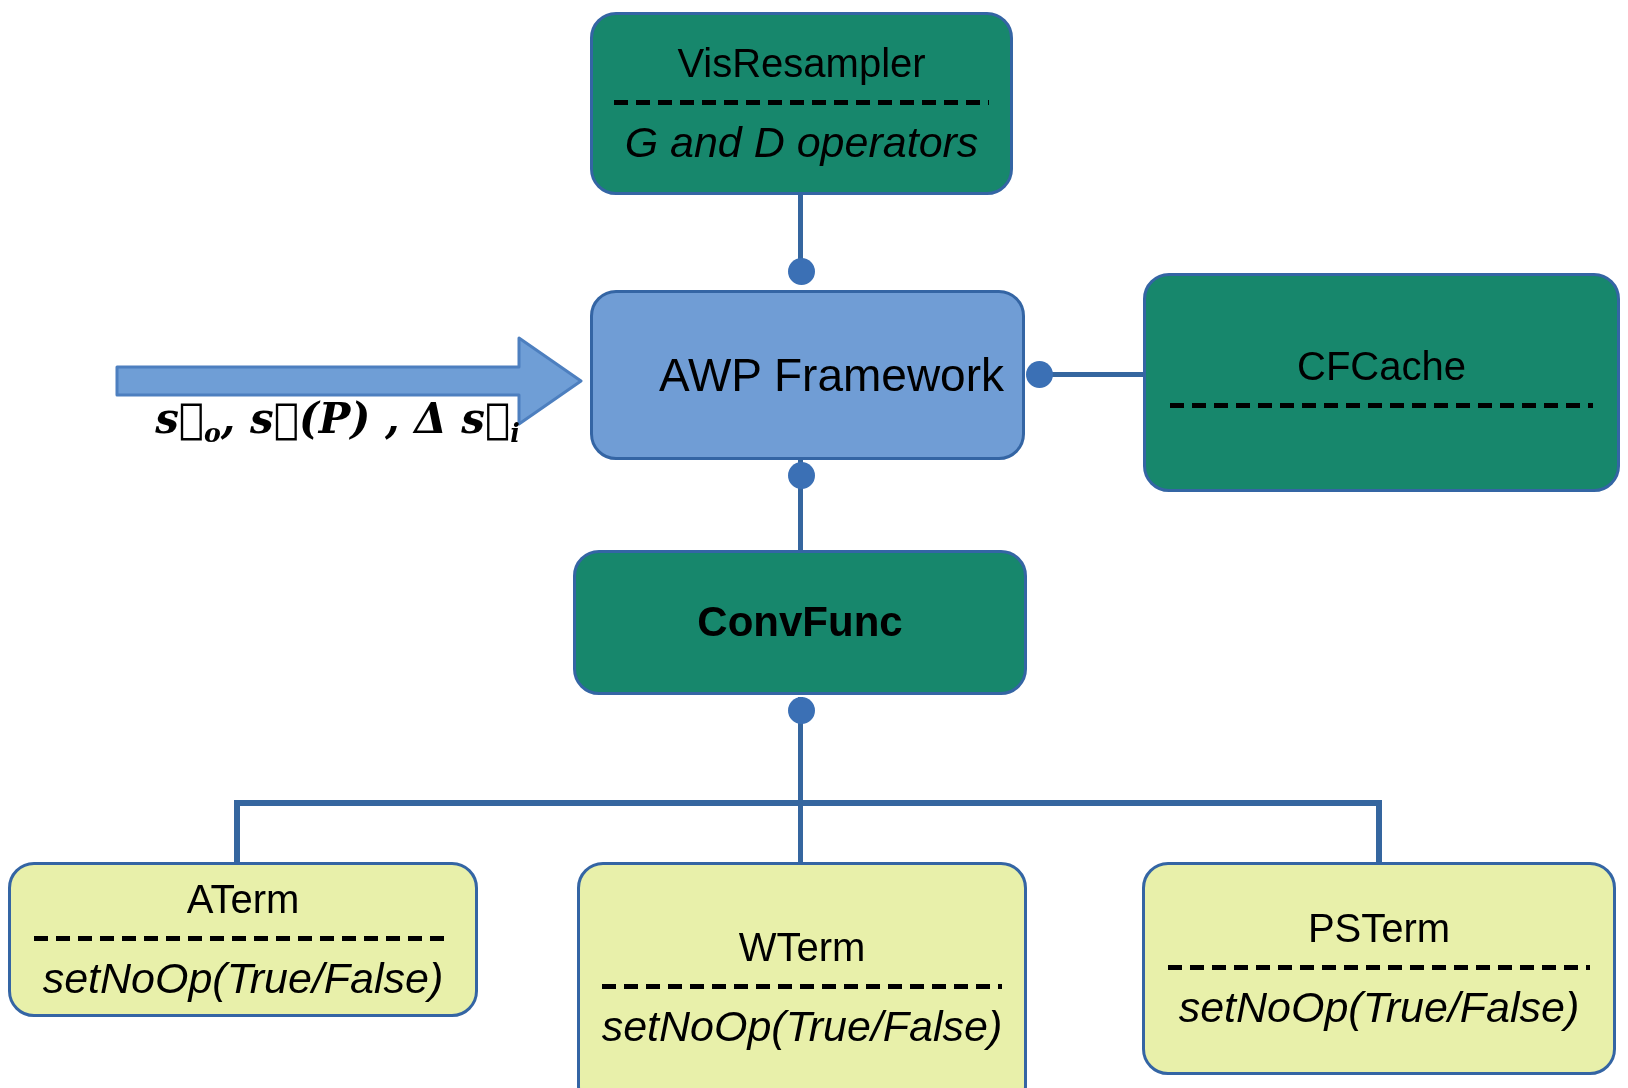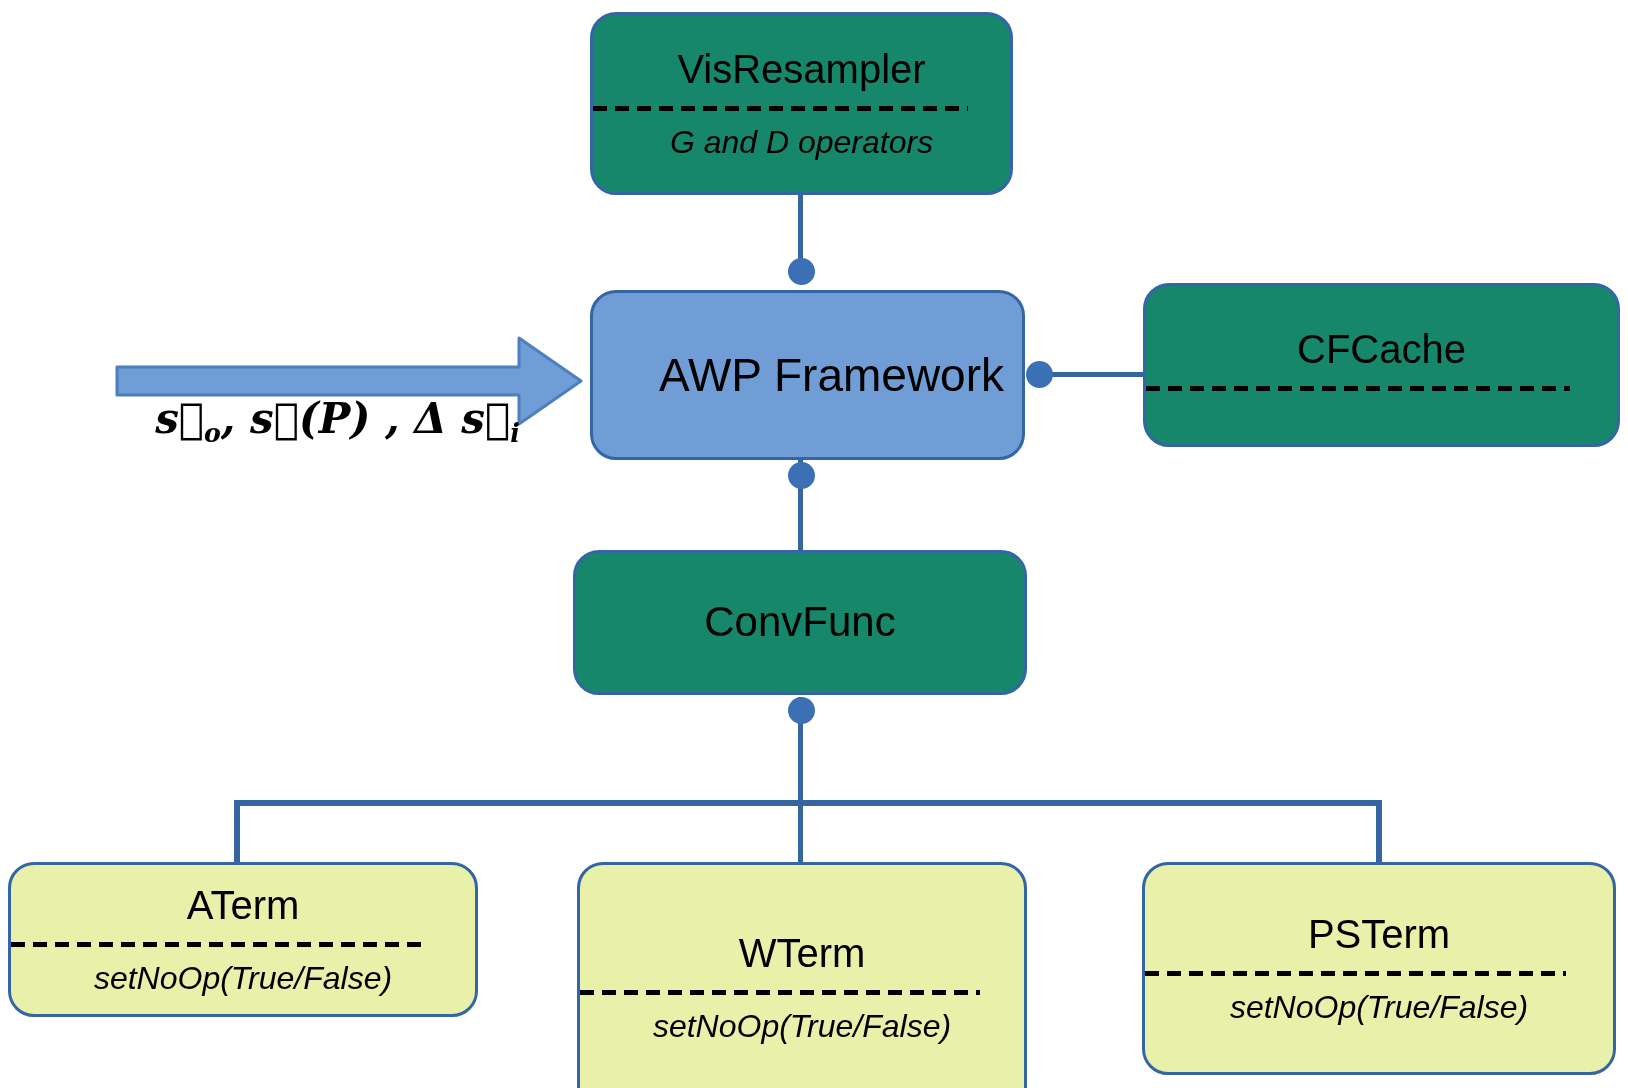--- a/index.html
+++ b/index.html
@@ -11,31 +11,31 @@
     color:var(--c-text,#000000);
     overflow:hidden;
   }
   
   .node{
     position:absolute;
     box-sizing:border-box;
     border:3px solid var(--c-border,#3465a4);
     border-radius:26px;
     display:flex;flex-direction:column;
-    justify-content:center;
+    align-items:center;justify-content:center;
     text-align:center;
     z-index:3;
   }
   .node.green{background:var(--c-green,#17876c);}
   .node.blue{background:var(--c-blue,#709dd5);padding-left:48px;}
   .node.yellow{background:var(--c-yellow,#e8f0aa);}
   .title{font-size:40px;line-height:1.15;}
   .title.big{font-size:46px;}
-  .title.mid{font-size:42px;}
-  .subtitle{font-style:italic;font-size:32px;line-height:1.1;}
+  .title.mid{font-size:42px;font-weight:bold;}
+  .subtitle{font-style:italic;font-size:43px;line-height:1.1;}
   .sep{
     width:90%;height:5px;margin:14px 0;
     background:repeating-linear-gradient(90deg,#000 0 14px,transparent 14px 22px);
   }
   
   .vline{position:absolute;width:5px;background:var(--c-line,#35669f);z-index:1;}
   .hline{position:absolute;height:5px;background:var(--c-line,#35669f);z-index:1;}
   .rail{height:6px;}
   .dot{
     position:absolute;width:27px;height:27px;border-radius:50%;
@@ -78,21 +78,21 @@
   <div class="node green" style="left:590px;top:12px;width:423px;height:183px">
     <div class="title">VisResampler</div>
     <div class="sep"></div>
     <div class="subtitle">G and D operators</div>
   </div>
 
   <div class="node blue" style="left:590px;top:290px;width:435px;height:170px">
     <div class="title big">AWP Framework</div>
   </div>
 
-  <div class="node green" style="left:1143px;top:283px;width:477px;height:164px">
+  <div class="node green" style="left:1143px;top:273px;width:477px;height:219px">
     <div class="title">CFCache</div>
     <div class="sep"></div>
   </div>
 
   <div class="node green" style="left:573px;top:550px;width:454px;height:145px">
     <div class="title mid">ConvFunc</div>
   </div>
 
   <div class="node yellow" style="left:8px;top:862px;width:470px;height:155px">
     <div class="title">ATerm</div>

